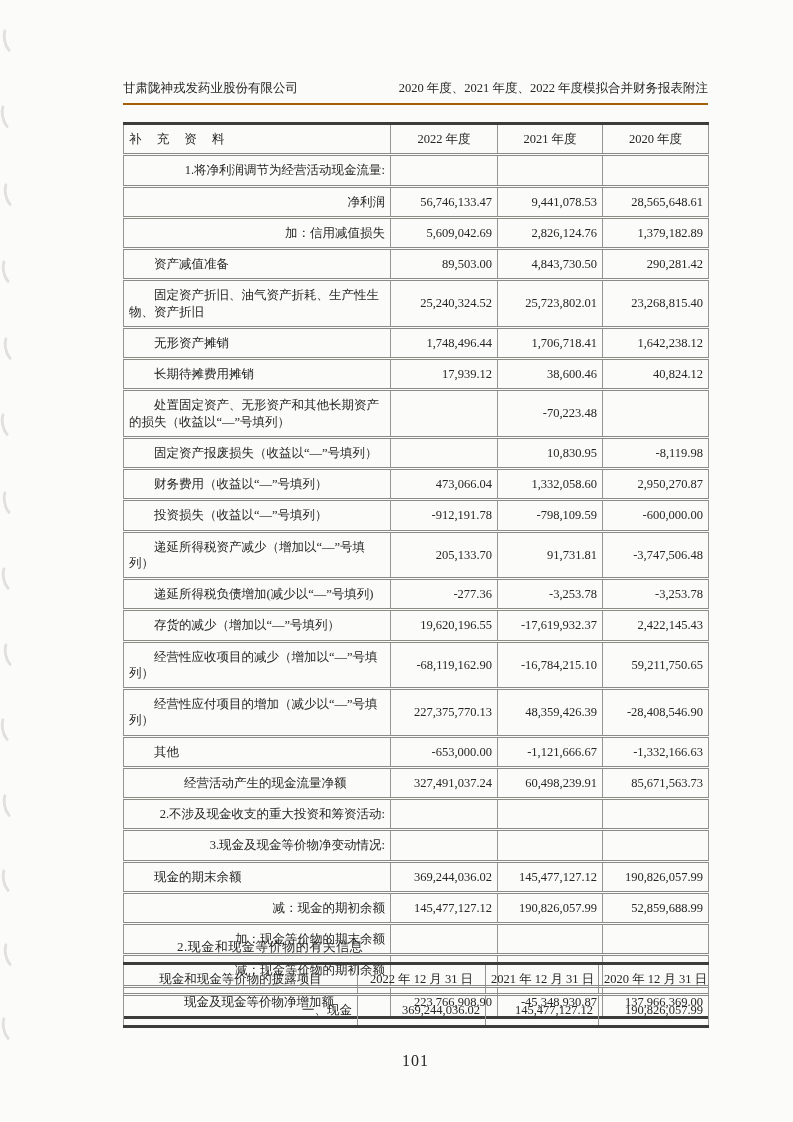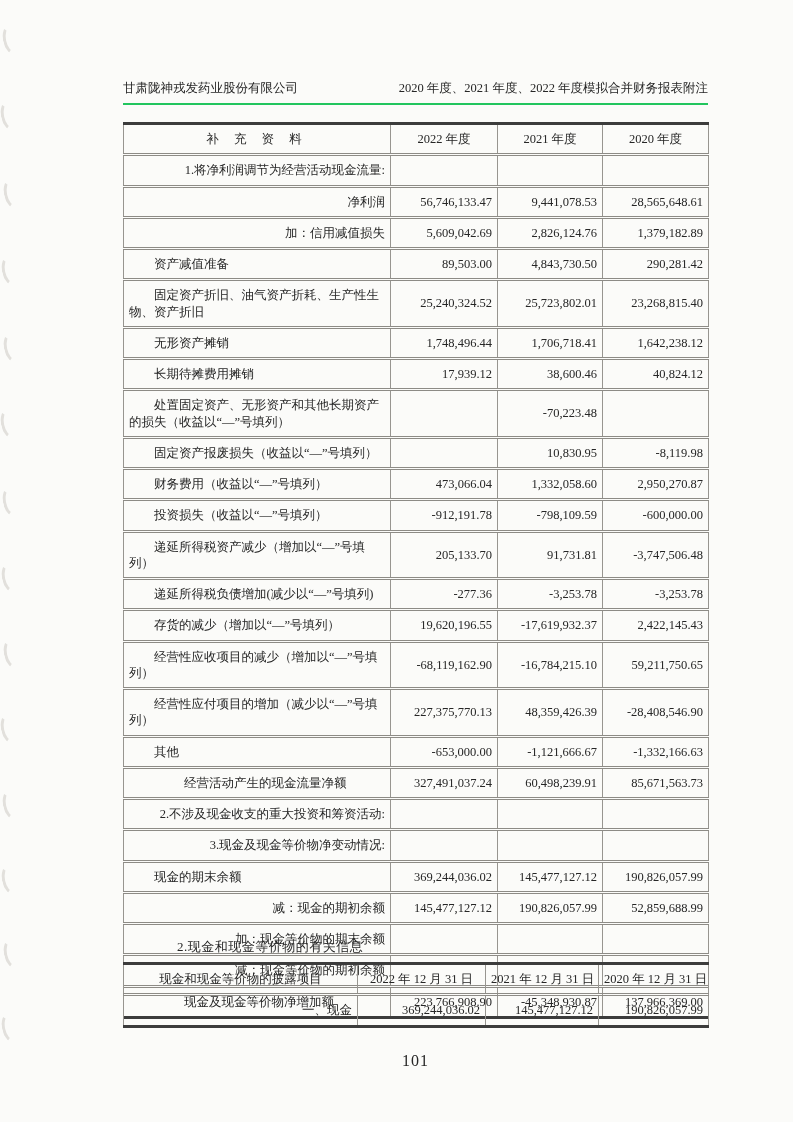--- a/index.html
+++ b/index.html
@@ -20,21 +20,21 @@
     position:absolute;left:2px;width:13px;height:25px;
     border:3px solid transparent;
     border-left-color:#dcdad6;
     border-radius:50%;
     transform:rotate(-12deg);
     opacity:.8;
   }
   .doc-header{
     position:absolute;top:80px;left:123px;width:585px;
     display:flex;justify-content:space-between;align-items:flex-end;
-    border-bottom:2px solid #22c55e;
+    border-bottom:2px solid #a16207;
     padding-bottom:6px;
     font-size:12.5px;
   }
   table{
     border-collapse:collapse;
     table-layout:fixed;
     width:585px;
     font-size:12.5px;
   }
   .tbl-wrap1{position:absolute;top:122px;left:123px;}
@@ -47,21 +47,21 @@
   }
   table.fin th, table.fin td{
     border-bottom:3px double #8d8b86;
     font-weight:normal;
     vertical-align:middle;
     padding:6px 5px;
     line-height:1.3;
   }
   table.fin tr:last-child td{border-bottom:3px solid #3c3c3c;}
   table.fin th.year, table.fin td.num{border-left:1px solid #979590;}
-  th.title-cell{text-align:center;letter-spacing:6px;padding:9px 4px;}
+  th.title-cell{text-align:left;letter-spacing:6px;padding:9px 4px;}
   th.year{text-align:center;padding:9px 2px;white-space:nowrap;}
   td.lbl{text-align:left;padding-left:8px;padding-right:3px;}
   td.lbl.ind0{text-indent:0;text-align:right;}
   td.lbl.ind1{text-indent:25px;}
   td.lbl.ind2{text-indent:55px;}
   td.num{text-align:right;padding-right:7px;white-space:nowrap;}
   .section-heading{
     position:absolute;top:938px;left:177px;
     font-size:13px;font-weight:normal;letter-spacing:.5px;
   }

